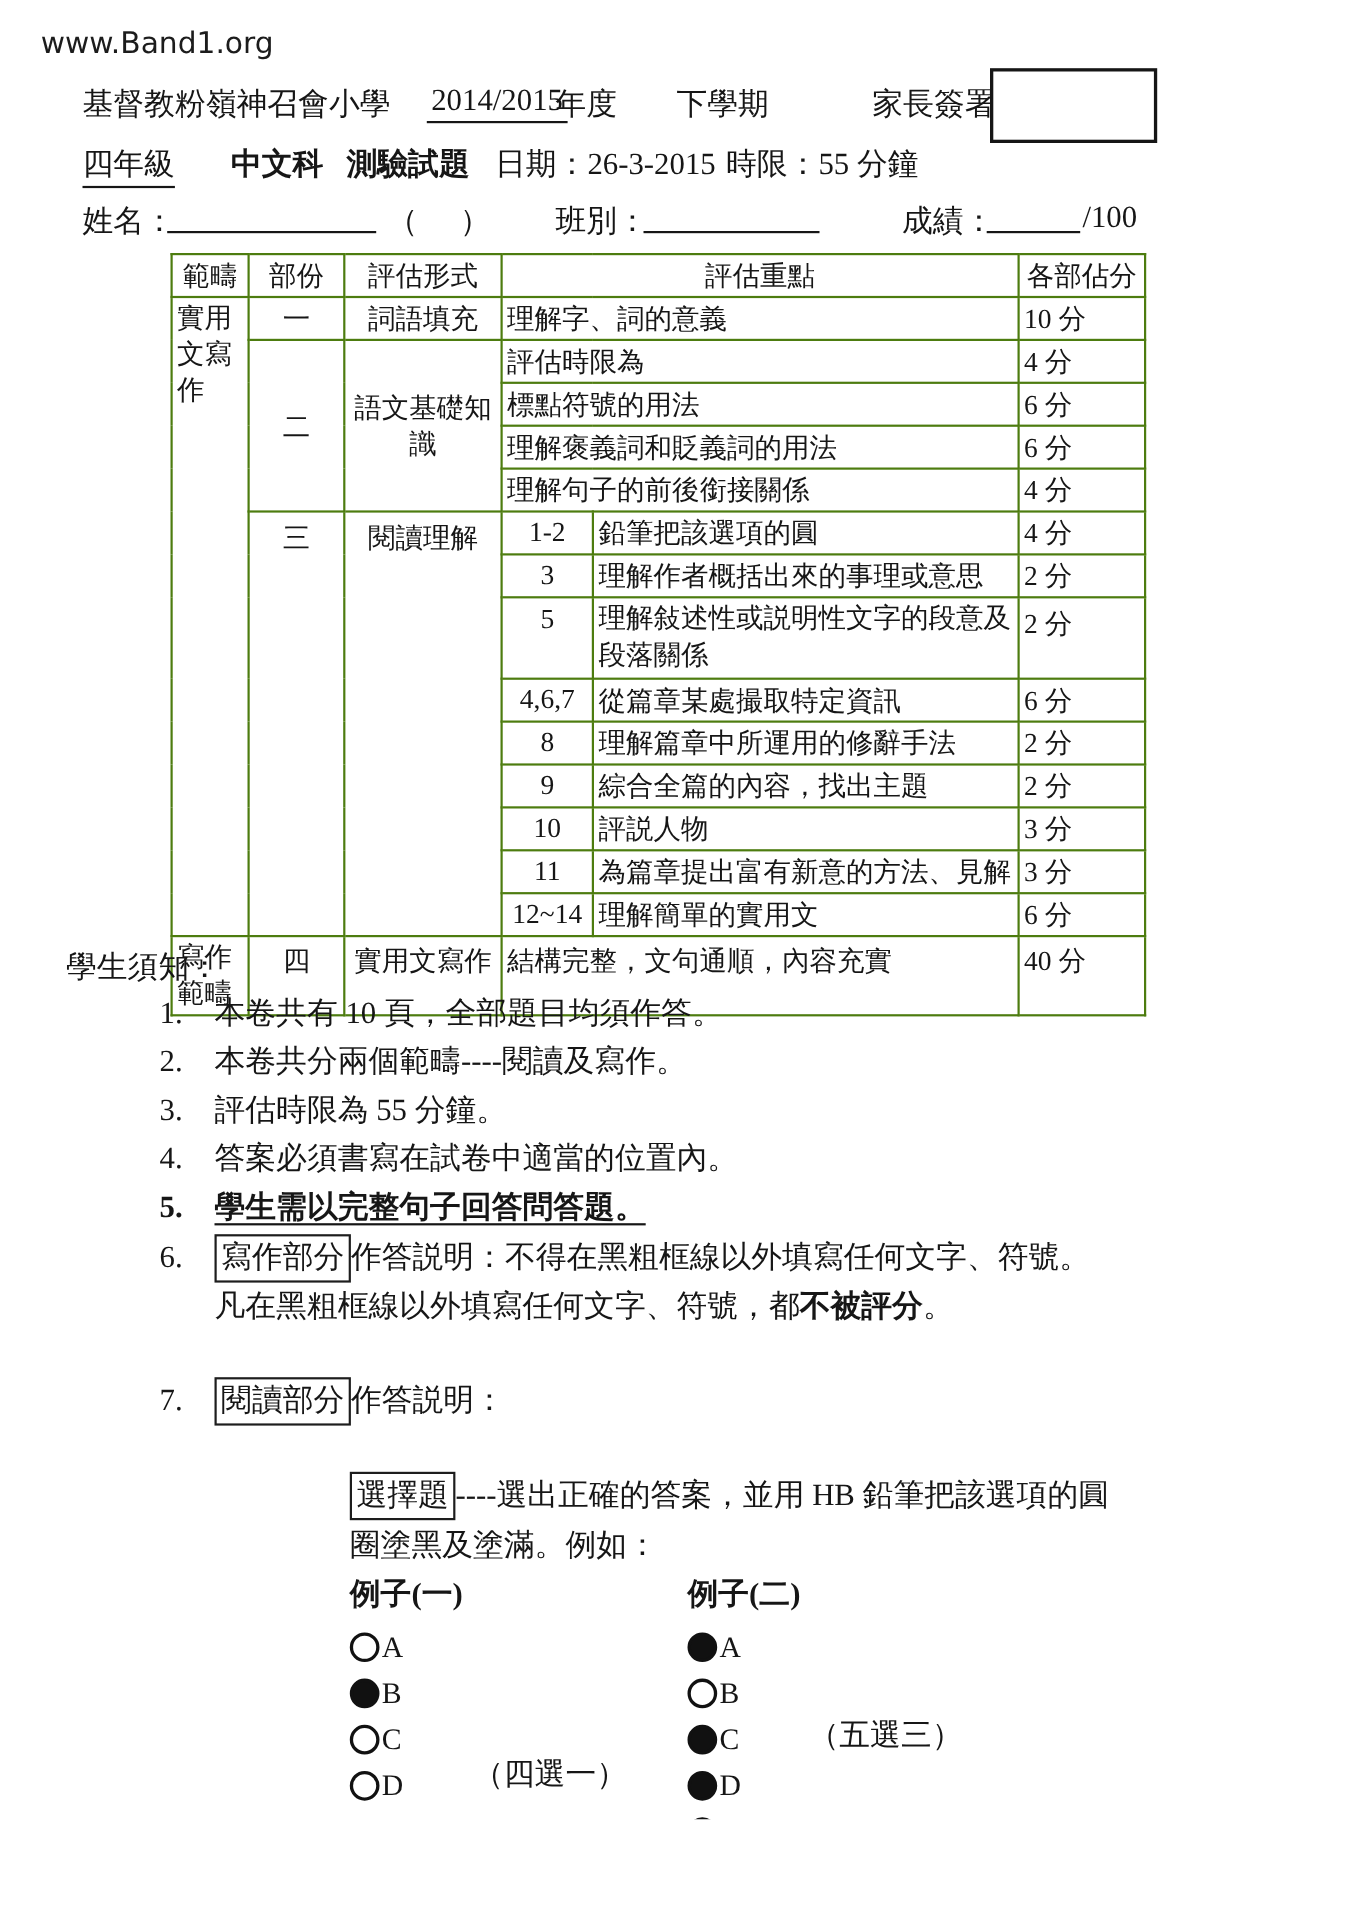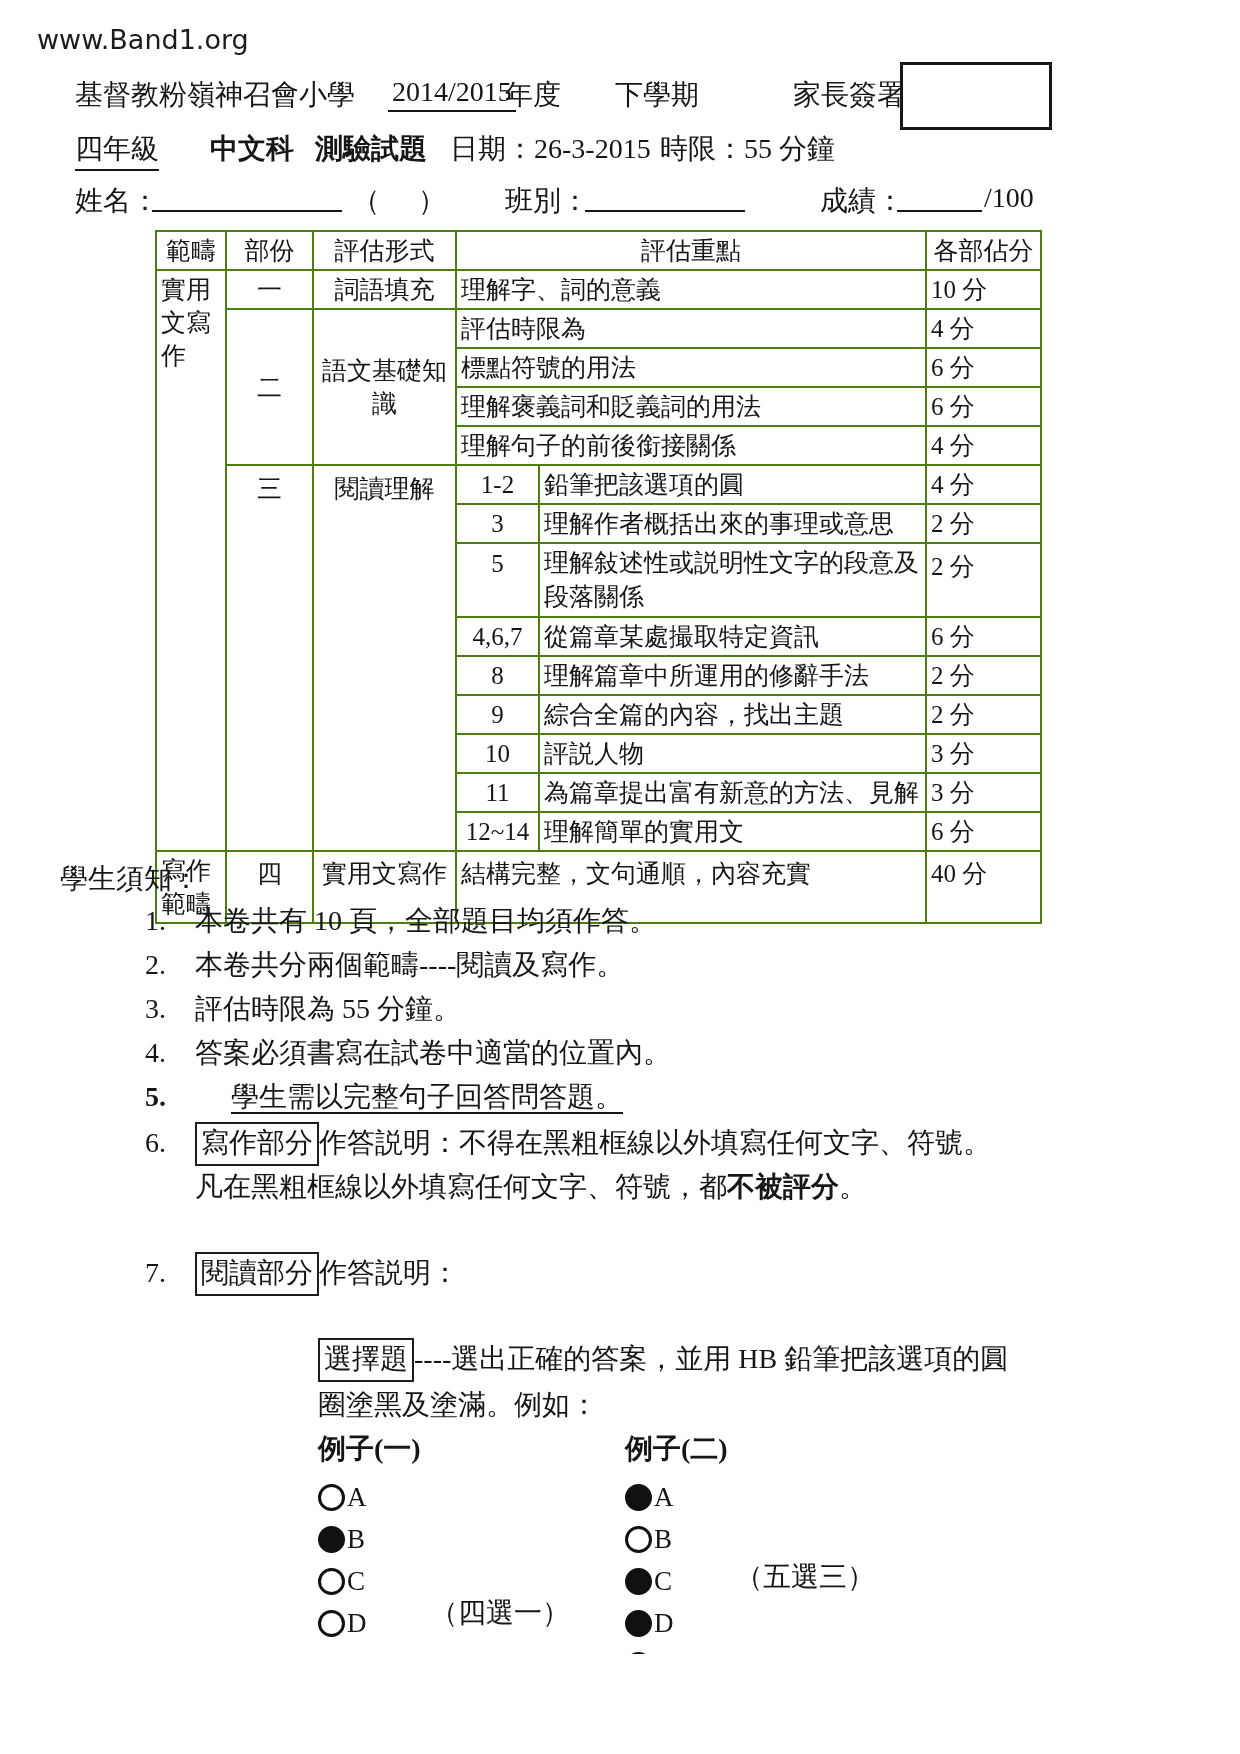--- a/index.html
+++ b/index.html
@@ -50,21 +50,21 @@
   .td-text.wrap { white-space:normal; line-height:34px; }
   .td-score{ font-size:24px;margin-left:34px; }
   .row-tall td { height:74px; }
   .row-last td { height:68px; }
   .row-last .td-text, .row-last .td-score, .row-last .td-part, .row-last .td-form { vertical-align:top; padding-top:5px; }
 
   
   .notes-title { top:860px; left:60px; font-size:28px; }
   .note-item { position:absolute; left:145px; font-size:28px; white-space:nowrap; }
   .note-num { display:inline-block; width:50px; }
-  .note-bold-ul { font-weight:normal; text-decoration:underline; text-underline-offset:6px;margin-left:36px; }
+  .note-bold-ul { font-weight:bold; text-decoration:underline; text-underline-offset:6px; }
   .boxed { display:inline-block; border:2px solid #1d1d1d; padding:0 4px 2px 4px; }
   .b { font-weight:bold; }
 
   
   .mc-line { position:absolute; left:318px; font-size:28px; white-space:nowrap; }
   .ex-col { position:absolute; font-size:28px; }
   .ex-title { font-weight:bold; margin-bottom:8px; }
   .mc-option { display:flex; align-items:center; height:42px; }
   .circle { width:27px; height:27px; border-radius:50%; border:3px solid #111; display:inline-block; flex:0 0 auto; }
   .circle.filled { background:#111; border-color:#111; }

